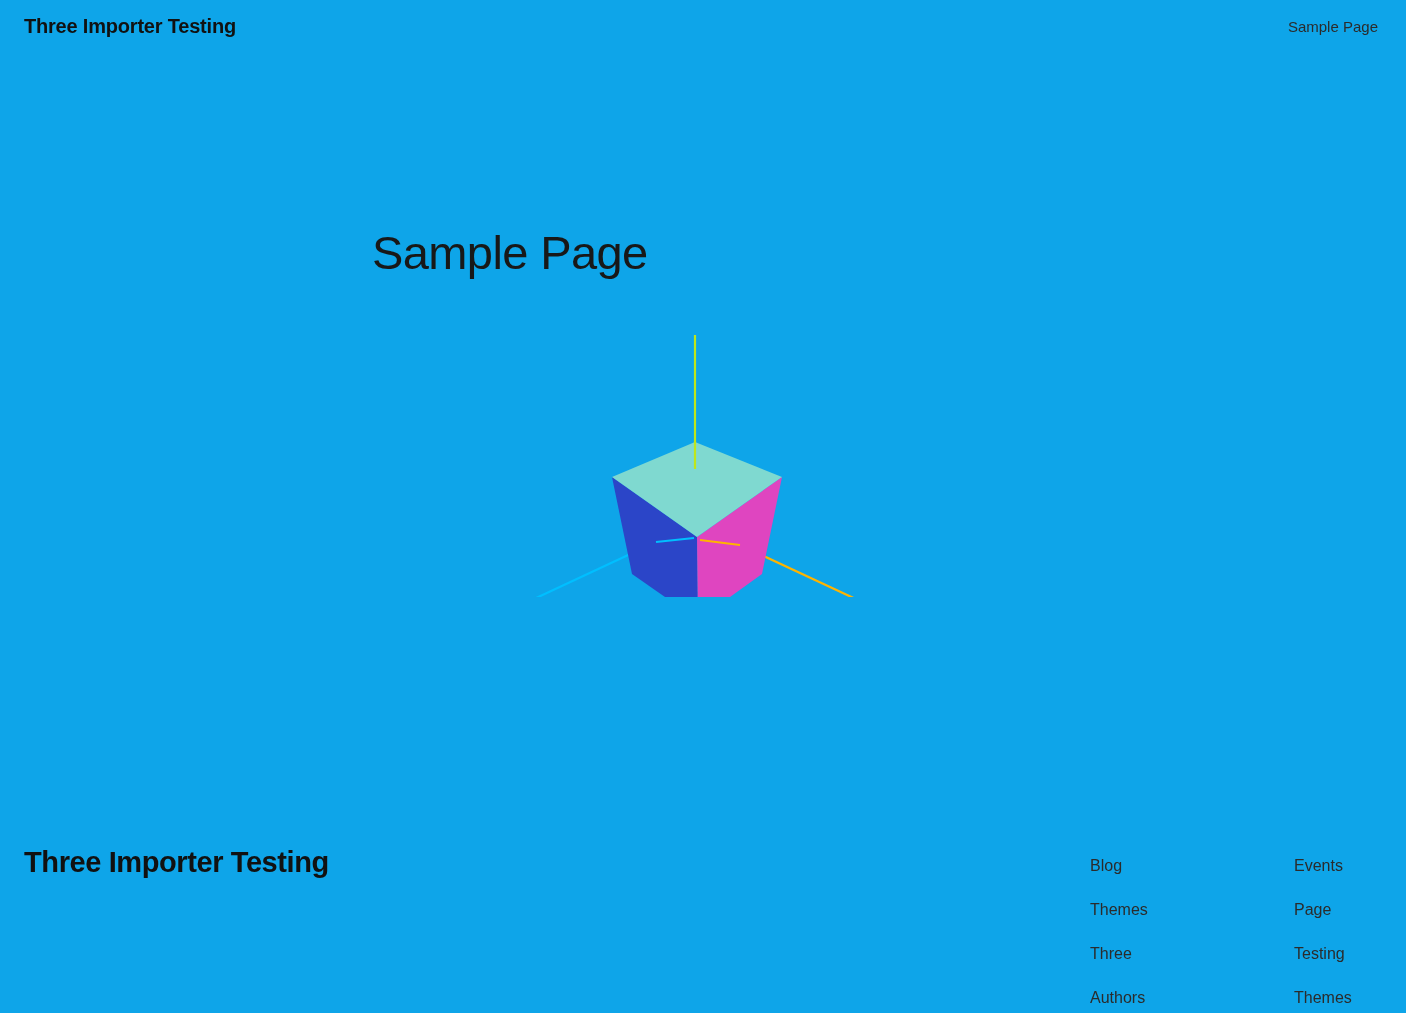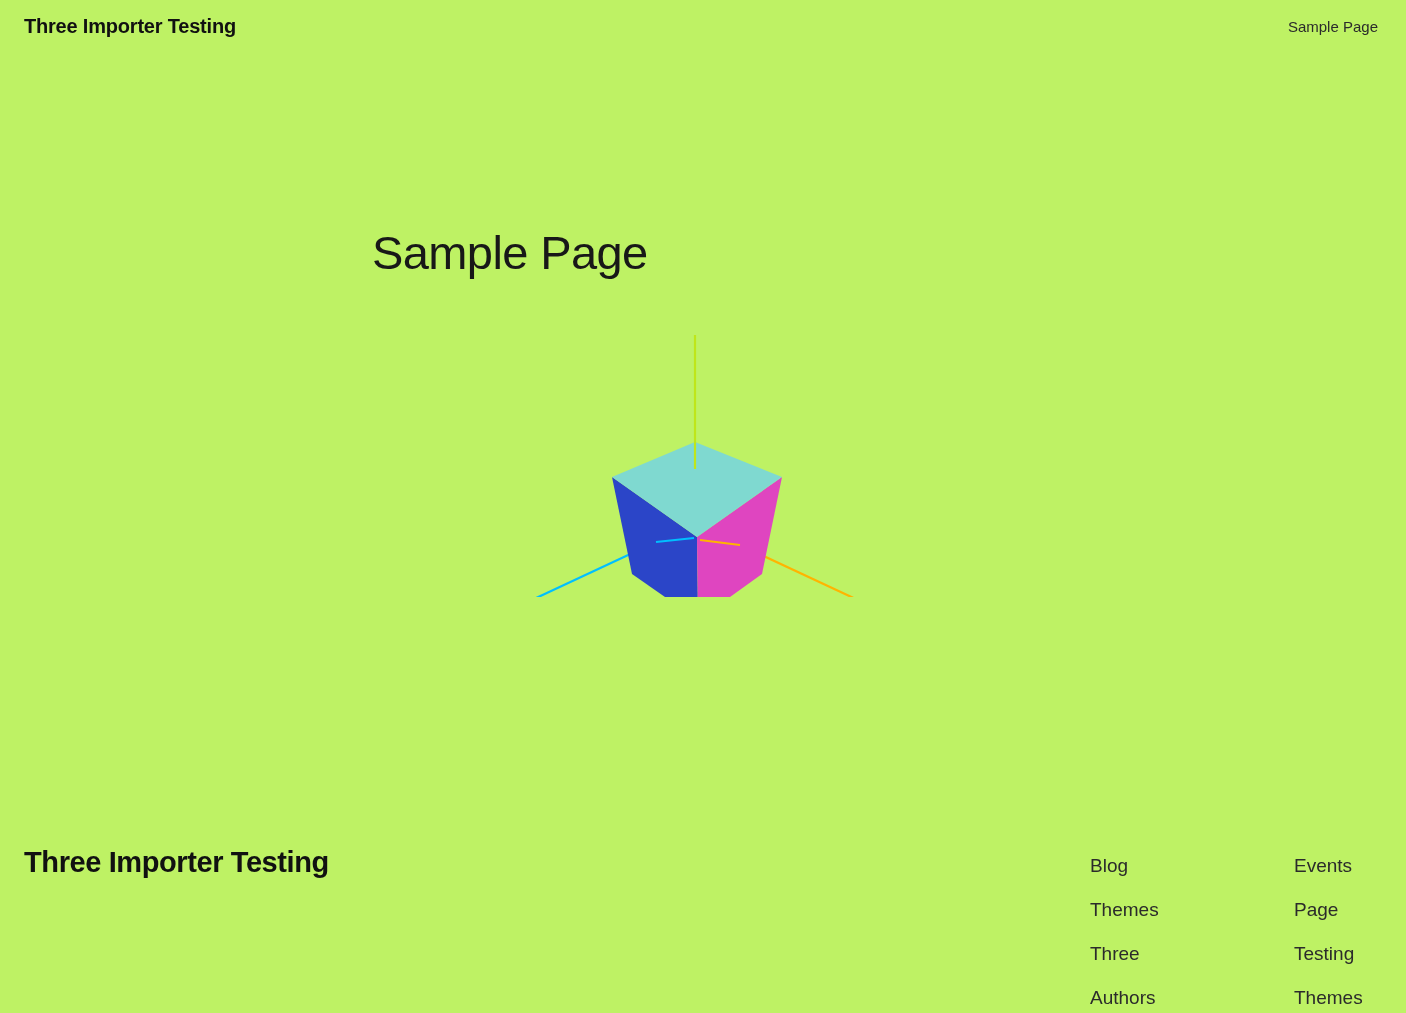--- a/index.html
+++ b/index.html
@@ -10,21 +10,21 @@
     background: #ffffff;
     font-family: "Liberation Sans", sans-serif;
     color: #111111;
     overflow: hidden;
   }
 
   .page {
     position: relative;
     width: 1406px;
     height: 1013px;
-    background: #bef264;
+    background: #0ea5e9;
   }
 
   
   .site-header {
     position: absolute;
     top: 0; left: 0;
     width: 1406px;
     height: 52px;
     display: flex;
     align-items: center;
@@ -113,21 +113,21 @@
     display: flex;
     gap: 114px;
   }
   .footer-col {
     display: flex;
     flex-direction: column;
     gap: 0;
     min-width: 90px;
   }
   .footer-link {
-    font-size: 19px;
+    font-size: 16px;
     font-weight: 400;
     color: #2b2b2b;
     text-decoration: none;
     line-height: 44px;
     white-space: nowrap;
     cursor: pointer;
   }
 </style>
 </head>
 <body>

